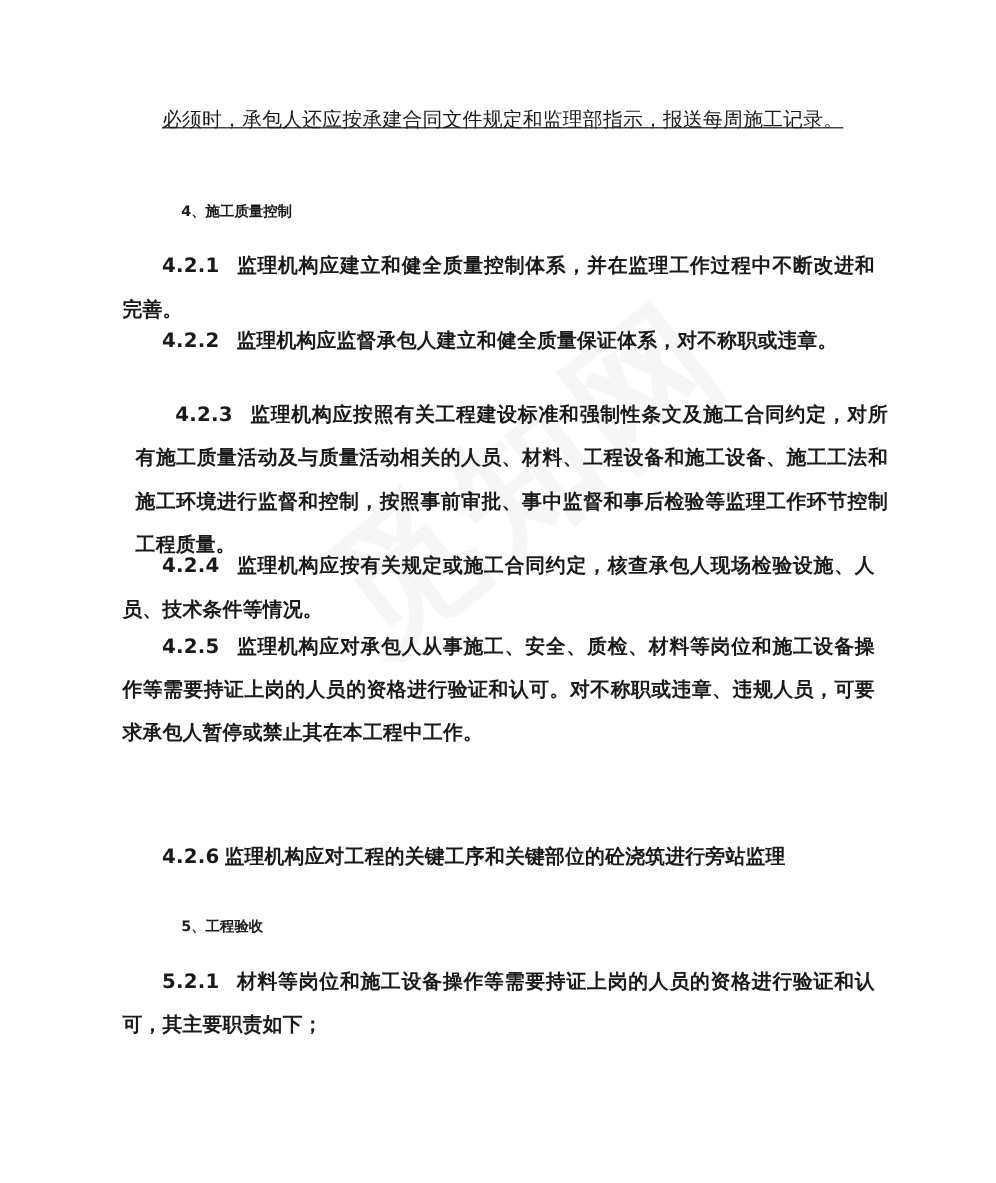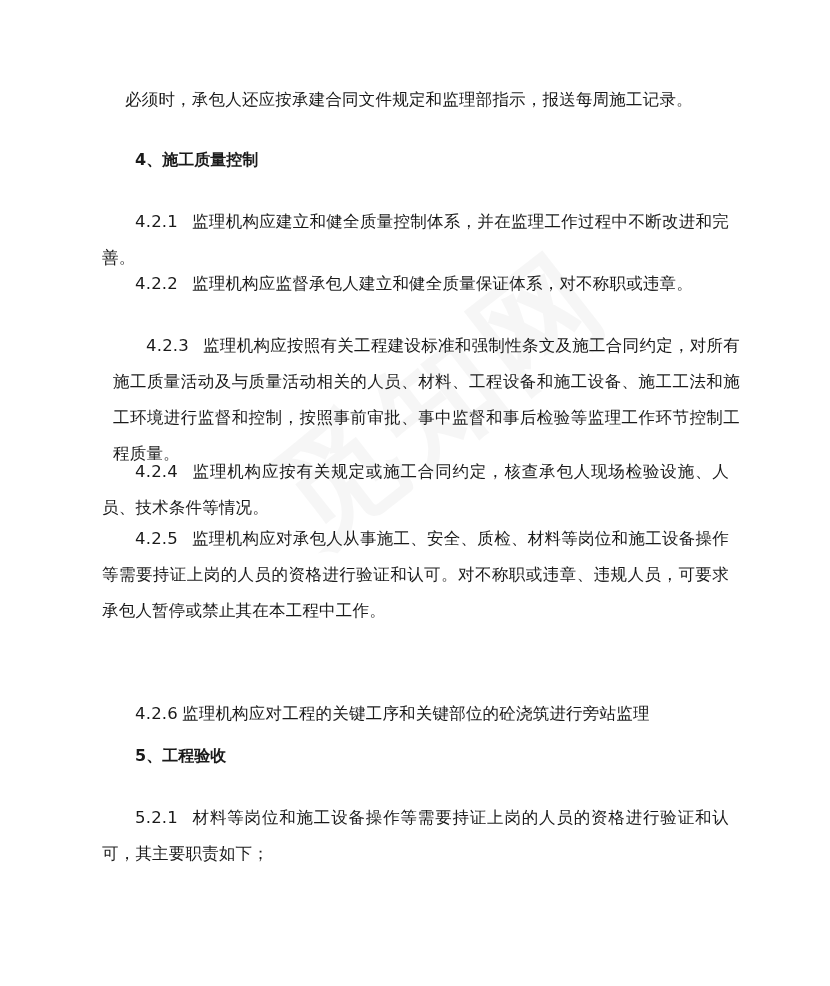--- a/index.html
+++ b/index.html
@@ -28,31 +28,32 @@
       font-size: 16.5px;
       line-height: 36px;
       letter-spacing: 0.2px;
       text-align: justify;
       margin: 0;
       white-space: normal;
       word-break: break-all;
     }
     .para.indent {
       text-indent: 33px;
+      font-weight: bold;
     }
     .para.noindent {
       text-indent: 0;
     }
     .heading {
       position: absolute;
       left: 0;
-      font-size: 16px;
+      font-size: 12px;
       font-weight: bold;
       line-height: 36px;
-      margin: 0;
+      margin: 16px;
     }
     .num {
       margin-right: 14px;
     }
     .num-tight {
       margin-right: 4px;
     }
     .watermark {
       position: absolute;
       left: 255px;
@@ -71,21 +72,21 @@
       white-space: nowrap;
     }
   </style>
 </head>
 <body>
 
 <div class="watermark">觅知网</div>
 
 <div class="page">
 
-  <p class="para noindent" style="top:82px; left:23px; width:594px;">必须时，承包人还应按承建合同文件规定和监理部指示，报送每周施工记录。</p>
+  <p class="para noindent" style="top:82px; left:33px; width:594px;text-decoration:underline;">必须时，承包人还应按承建合同文件规定和监理部指示，报送每周施工记录。</p>
 
   <h2 class="heading" style="top:142px; left:33px;">4、施工质量控制</h2>
 
   <p class="para indent" style="top:204px;"><span class="num">4.2.1</span><span>监理机构应建立和健全质量控制体系，并在监理工作过程中不断改进和完善。</span></p>
 
   <p class="para indent" style="top:266px;"><span class="num">4.2.2</span><span>监理机构应监督承包人建立和健全质量保证体系，对不称职或违章。</span></p>
 
   <p class="para indent" style="top:328px;margin-left:11px;"><span class="num">4.2.3</span><span>监理机构应按照有关工程建设标准和强制性条文及施工合同约定，对所有施工质量活动及与质量活动相关的人员、材料、工程设备和施工设备、施工工法和施工环境进行监督和控制，按照事前审批、事中监督和事后检验等监理工作环节控制工程质量。</span></p>
 
   <p class="para indent" style="top:454px;"><span class="num">4.2.4</span><span>监理机构应按有关规定或施工合同约定，核查承包人现场检验设施、人员、技术条件等情况。</span></p>

